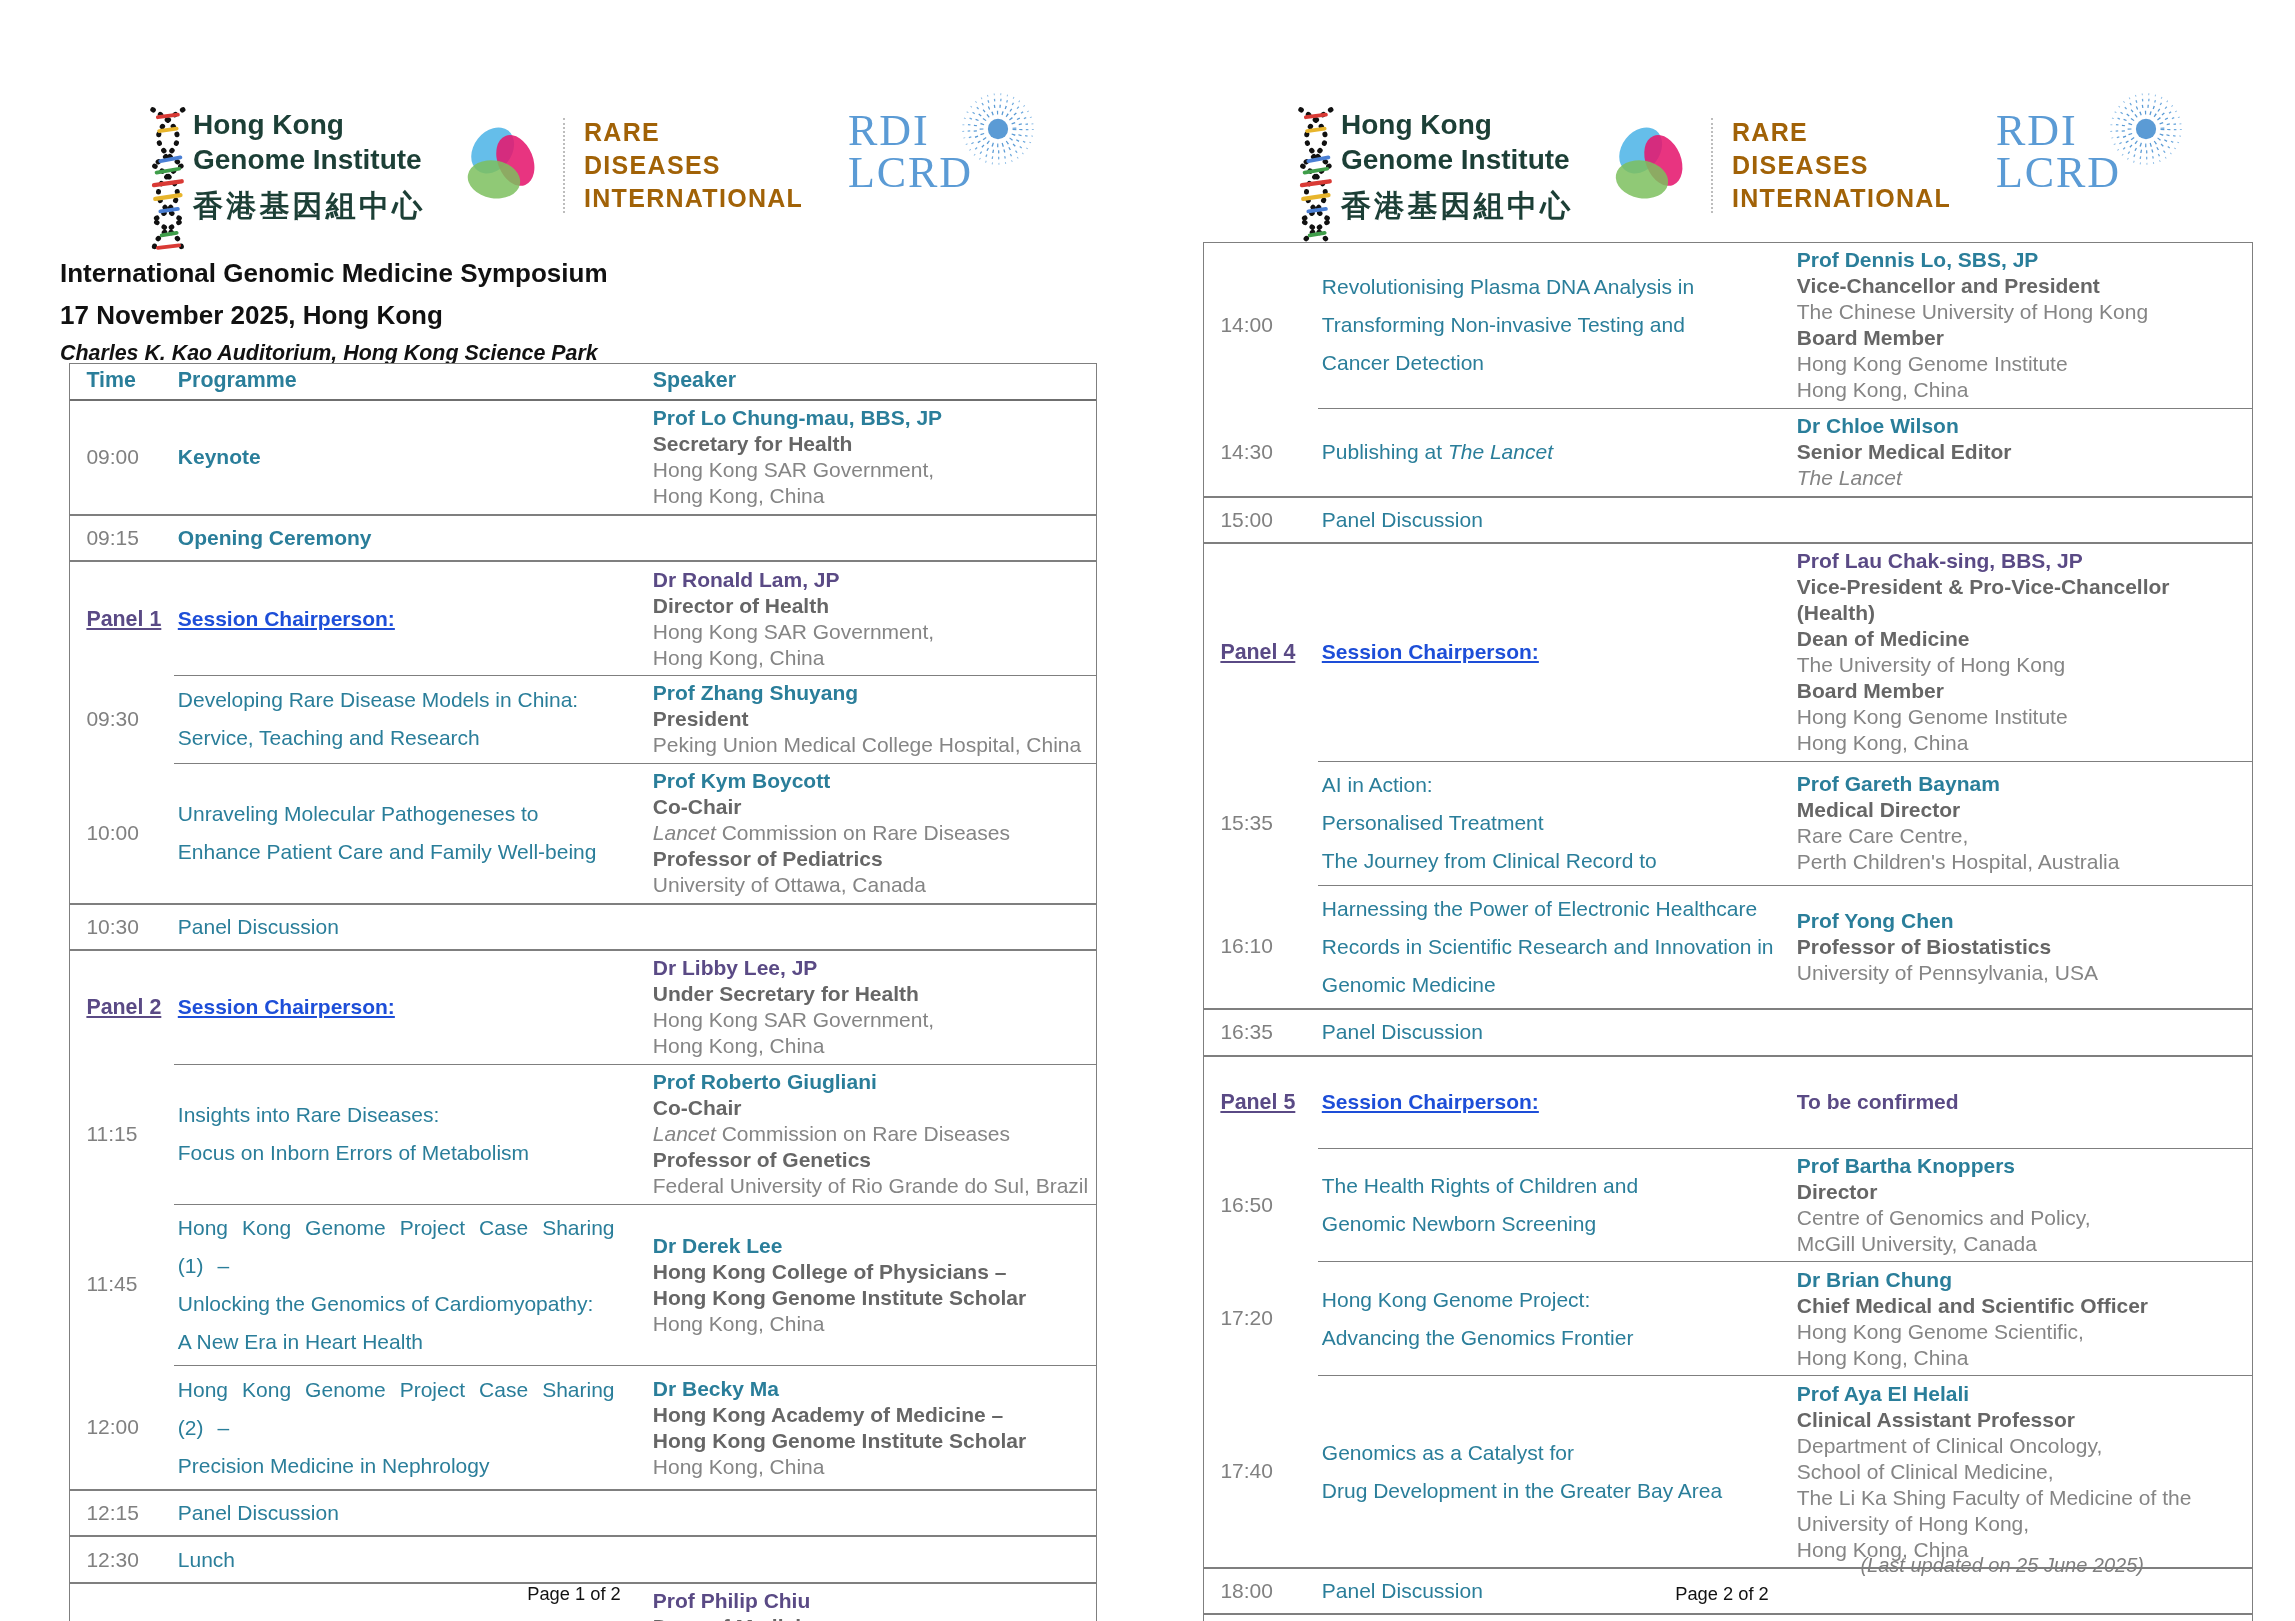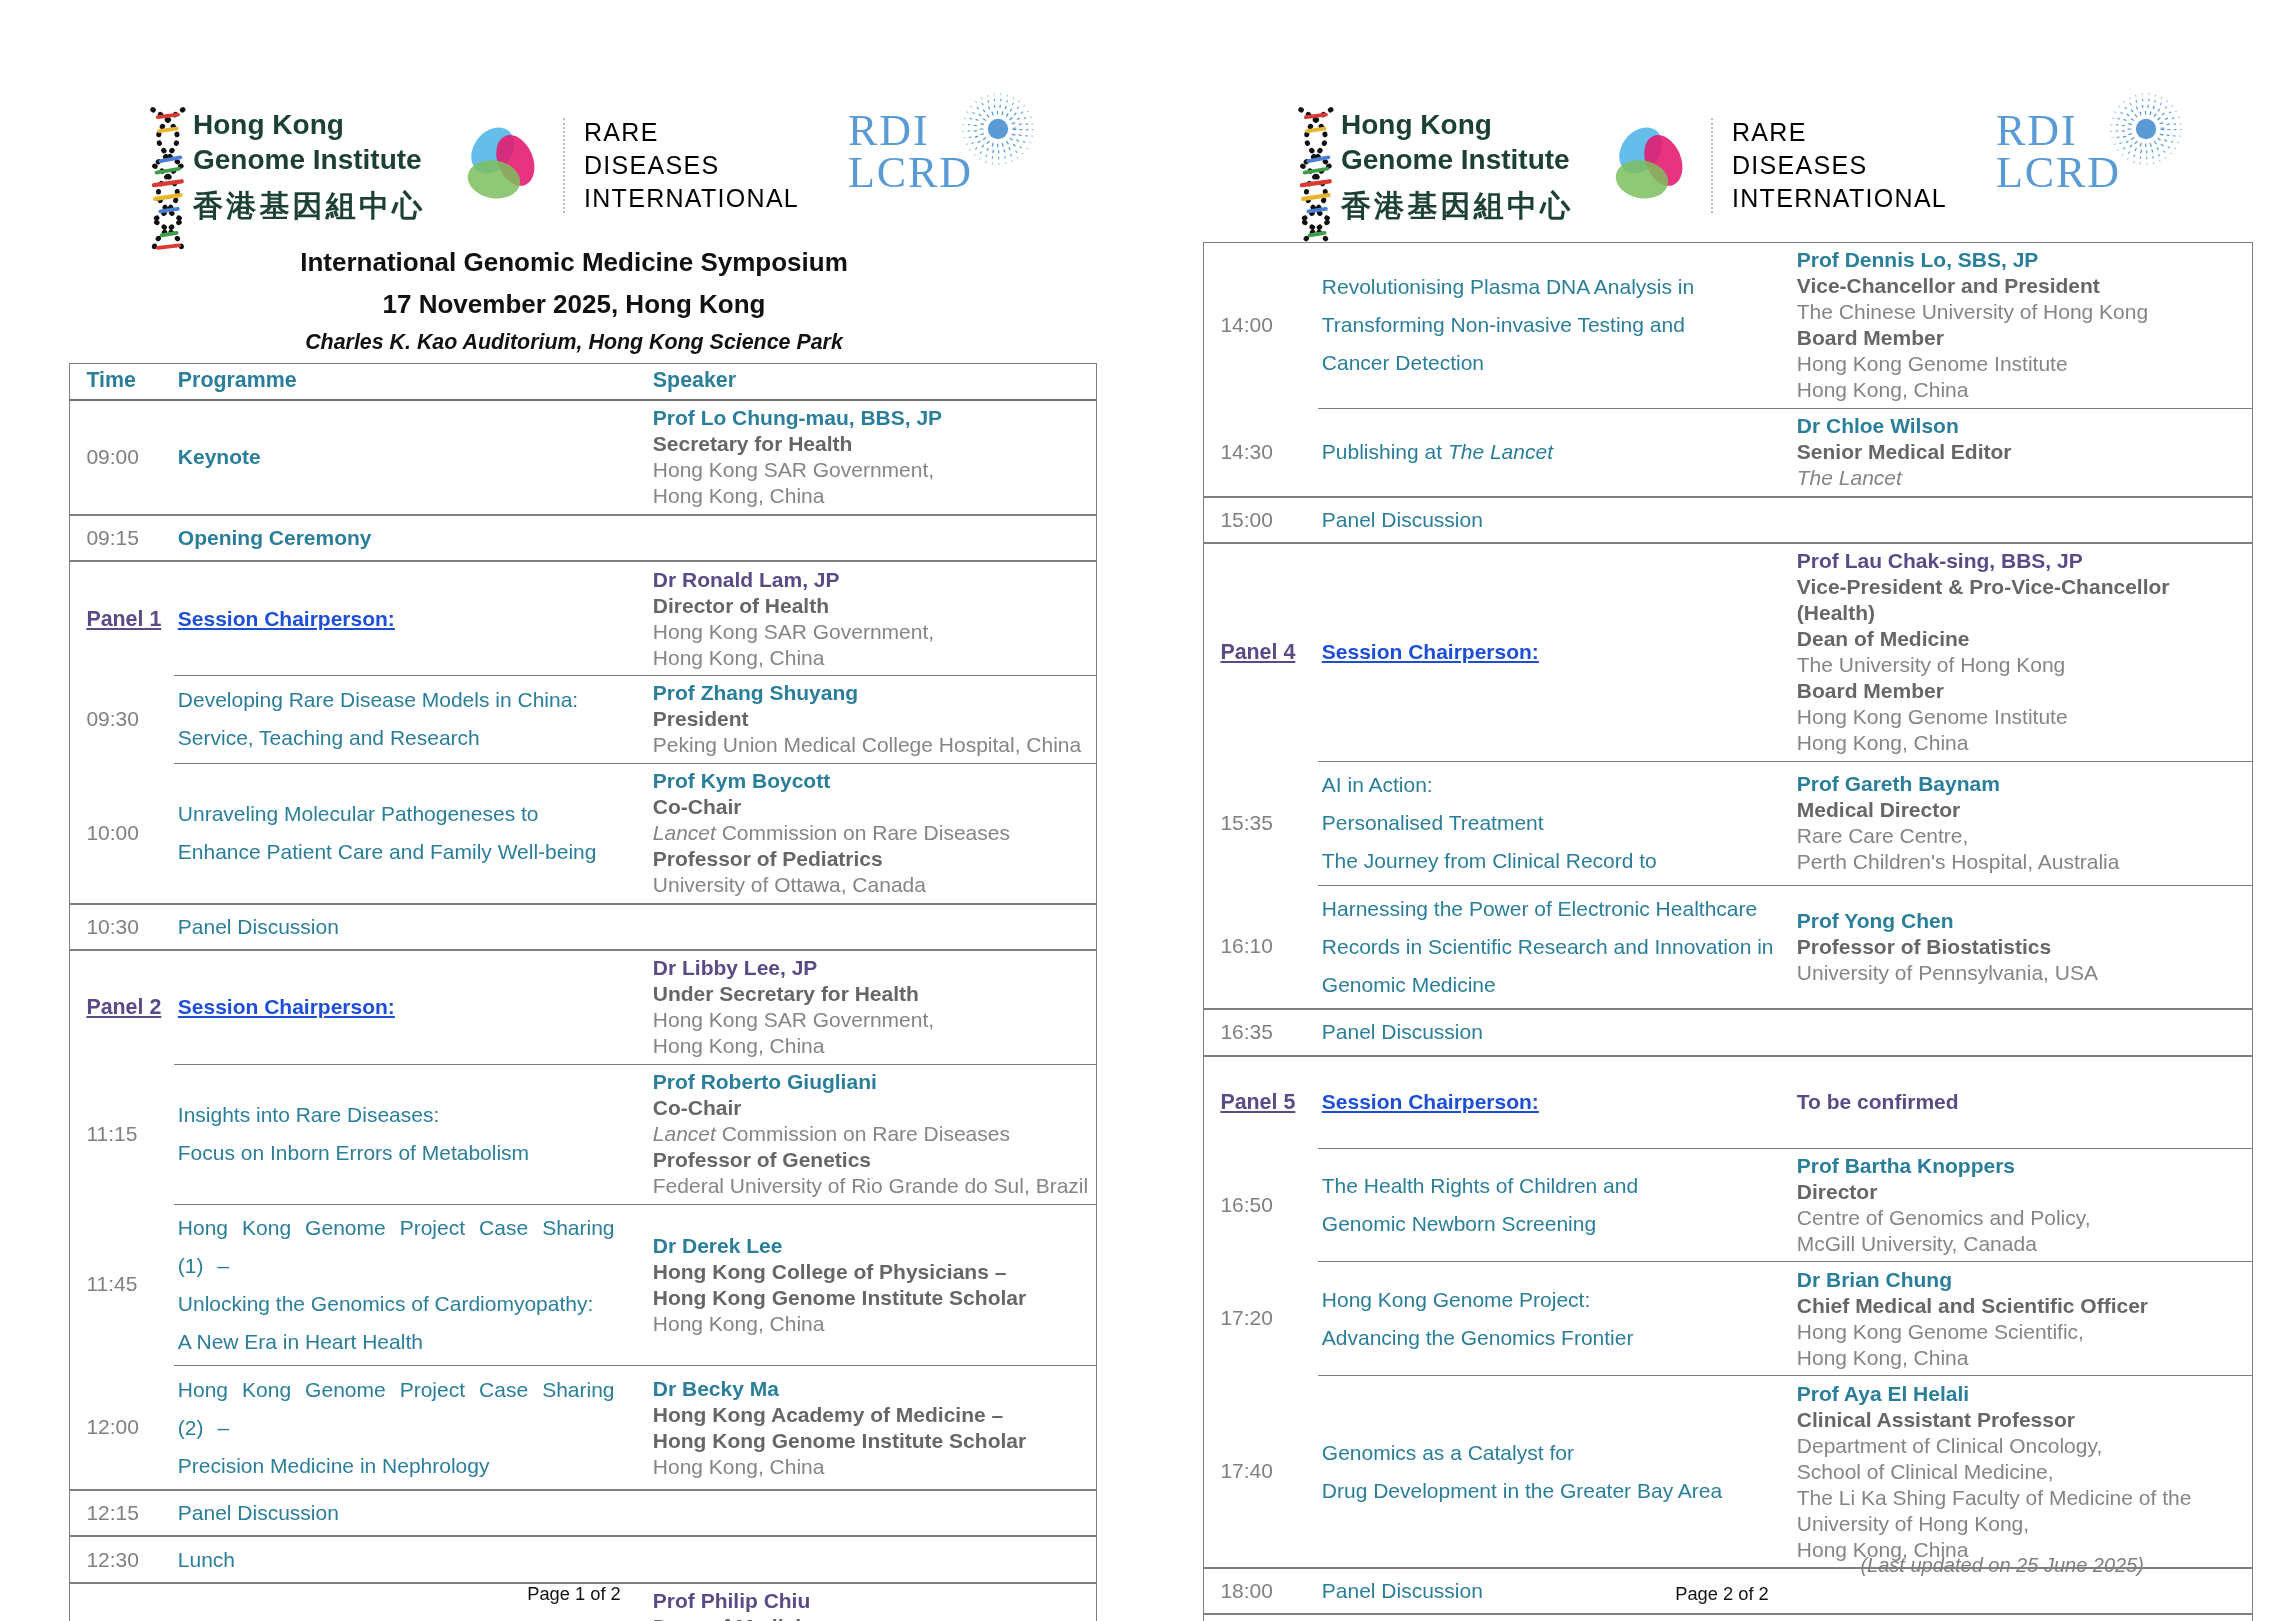--- a/index.html
+++ b/index.html
@@ -12,27 +12,27 @@
   #page2{left:1148px;}
 
   
   .logos{position:absolute;left:0;top:88px;width:1148px;height:170px;}
   .logo-hkgi{position:absolute;left:144px;top:19px;display:flex;}
   .hkgi-text{display:flex;flex-direction:column;}
   .hkgi-en{font-size:28px;font-weight:bold;color:#1c3f36;line-height:35px;letter-spacing:0px;}
   .hkgi-cn{font-size:30px;font-weight:600;color:#1c3f36;margin-top:8.8px;letter-spacing:3.2px;}
   .logo-rdi{position:absolute;left:460px;top:28px;display:flex;align-items:center;}
   .rdi-divider{border-left:2.5px dotted #bdbdbd;height:95px;margin:0 19px 0 20px;}
-  .rdi-text{font-size:25px;font-weight:normal;color:#000000;line-height:33px;letter-spacing:1.3px;}
+  .rdi-text{font-size:25px;font-weight:bold;color:#a16207;line-height:33px;letter-spacing:1.3px;}
   .logo-lcrd{position:absolute;left:848px;top:22px;display:flex;}
   .lcrd-text{font-family:"Liberation Serif","DejaVu Serif",serif;color:#5b9bd5;font-size:44px;line-height:42px;letter-spacing:1.9px;}
   .lcrd-globe{margin-left:-12.6px;margin-top:-19px;}
 
   
-  .title-block{position:absolute;left:60px;top:247px;width:1028px;text-align:center;}
+  .title-block{position:absolute;left:60px;top:258px;width:1028px;}
   .t1{font-size:26px;font-weight:bold;color:#111;}
   .t2{font-size:26px;font-weight:bold;color:#111;margin-top:11px;}
   .t3{font-size:21.4px;font-style:italic;font-weight:600;color:#111;margin-top:10px;}
 
   
   .tbl{position:absolute;background:#fff;border:1.9px solid #7f7f7f;}
   #table1{left:69px;top:363px;width:1026px;border-bottom:4.4px solid #4d4d4d;}
   #table2{left:55px;top:242px;width:1048px;border-bottom:3.8px solid #4d4d4d;}
 
   .thead{display:grid;grid-template-columns:104px 470px 1fr;padding:4.4px 0 5.7px 0;border-bottom:2.5px solid #6f6f6f;}

